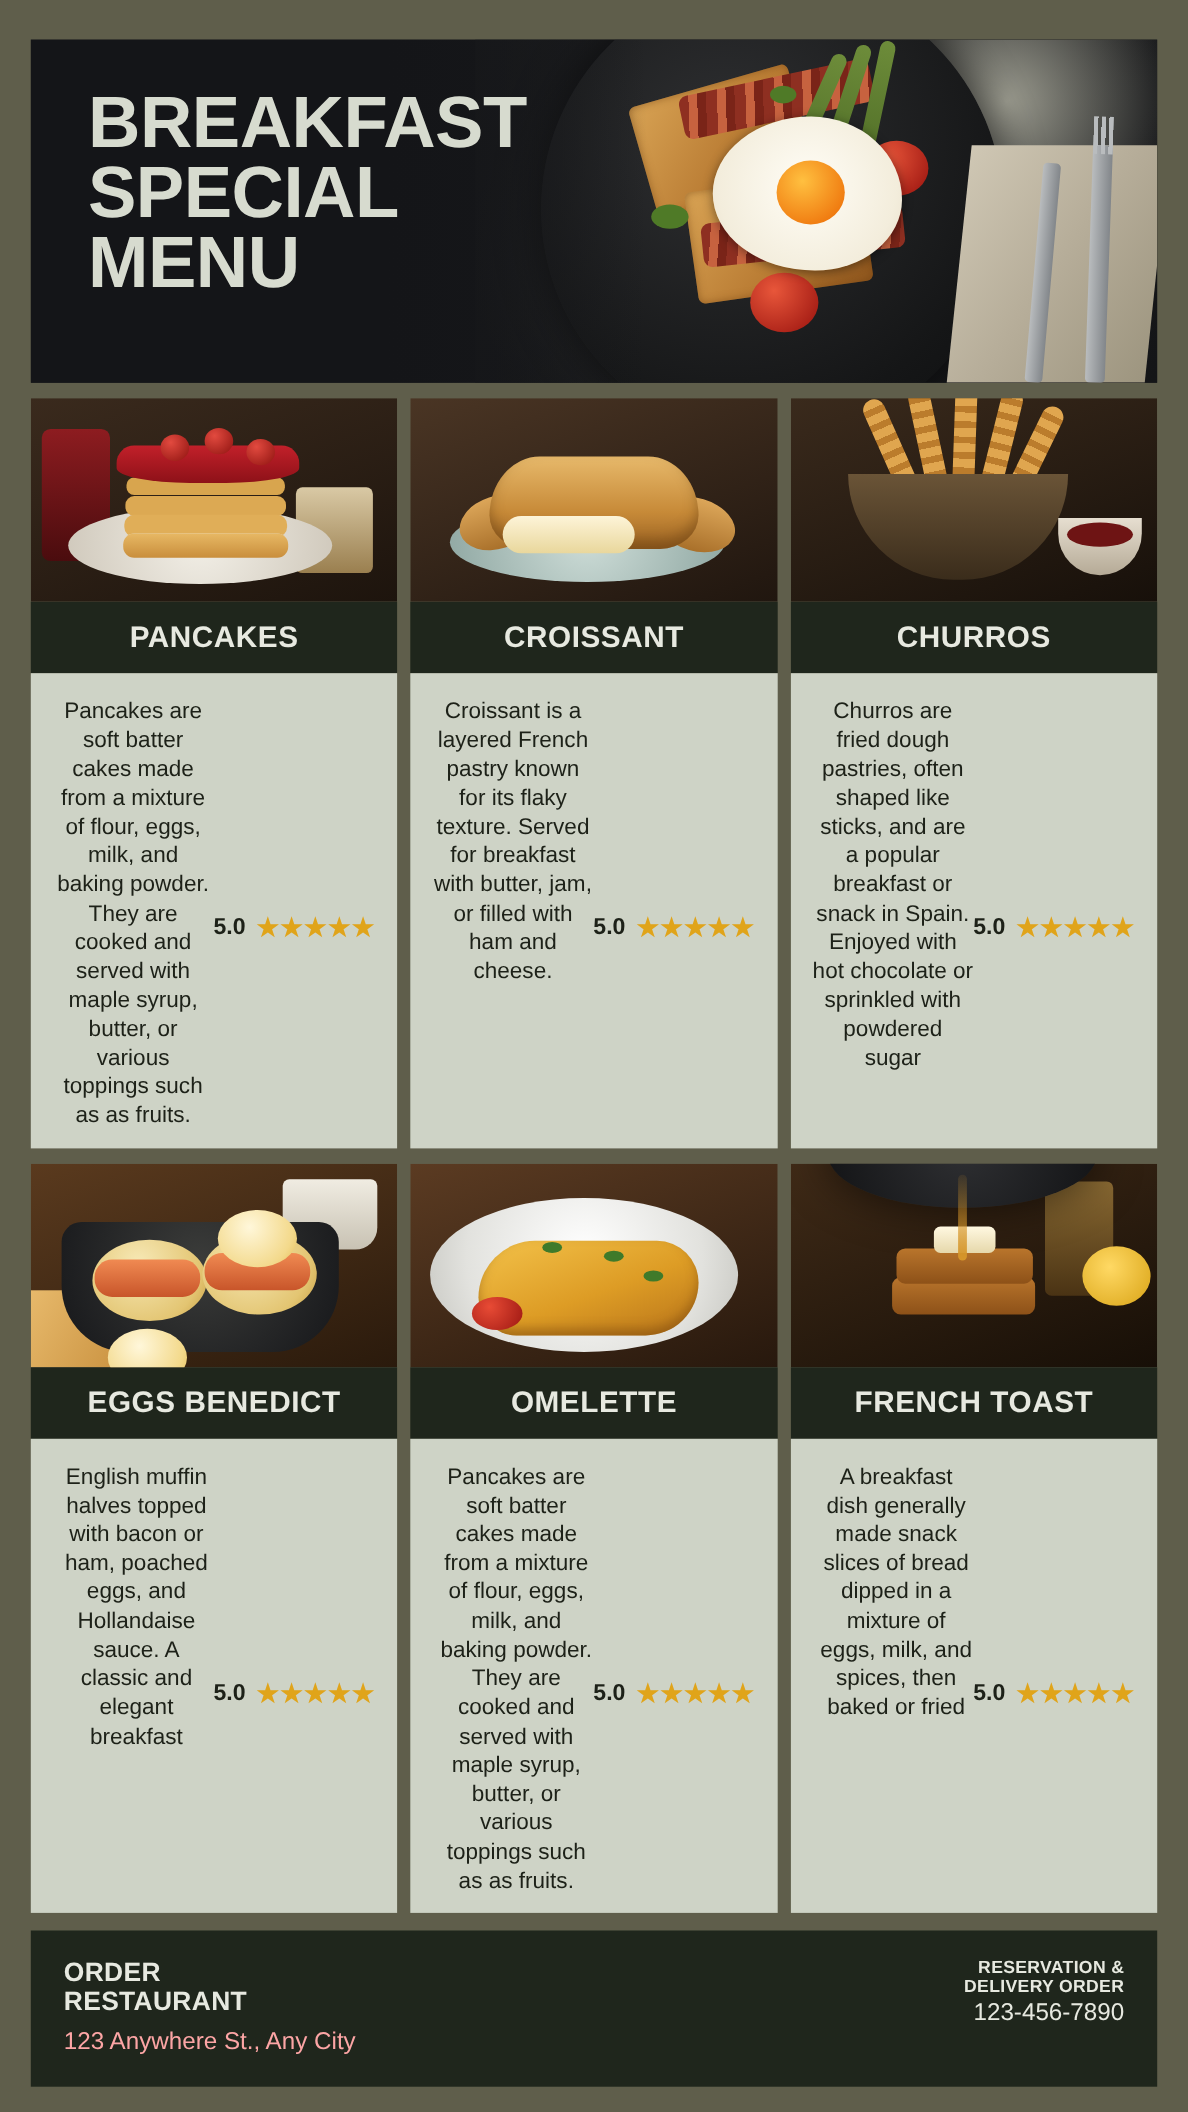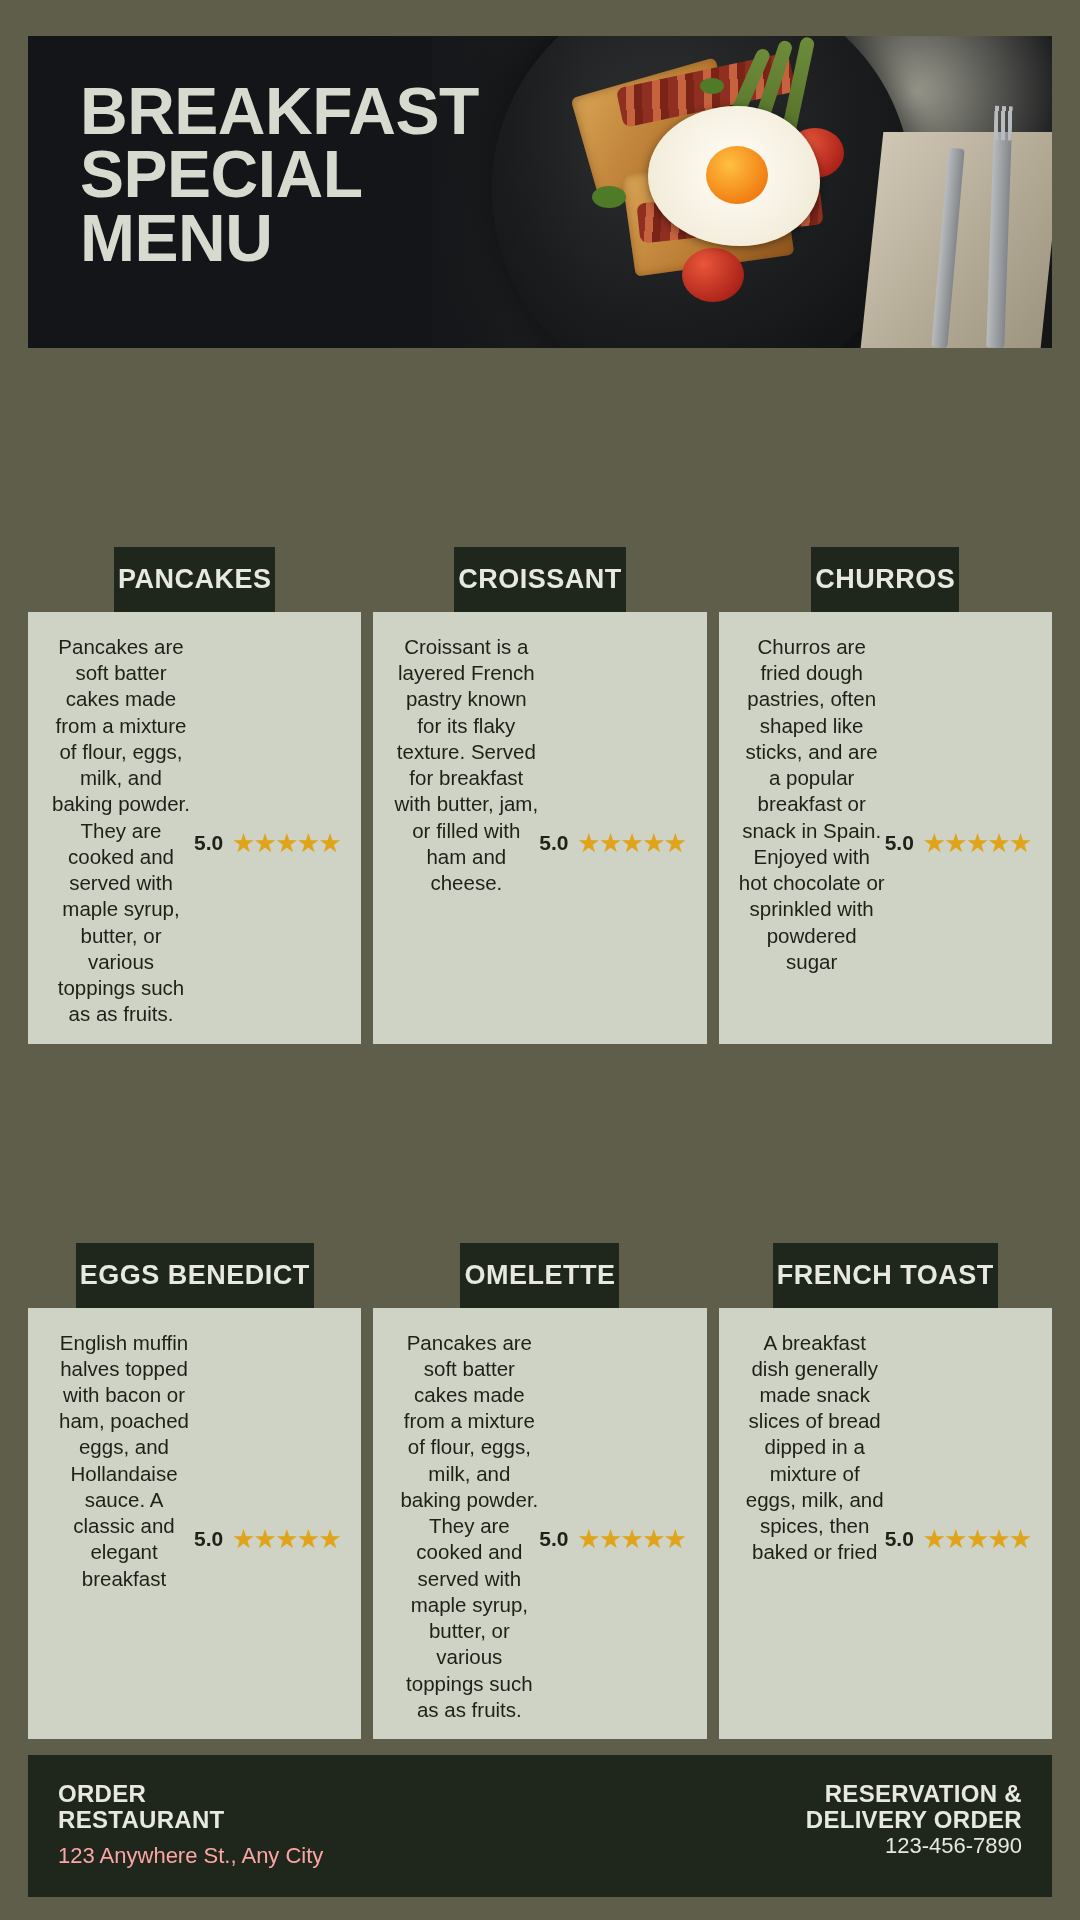--- a/index.html
+++ b/index.html
@@ -128,21 +128,21 @@
   }
   .hero-title span { display: block; }
 
   
   .grid {
     display: grid;
     grid-template-columns: repeat(3, 1fr);
     gap: 12px;
     flex: 0 0 auto;
   }
-  .card { display: flex; flex-direction: column; align-items: center; }
+  .card { display: flex; flex-direction: column; }
   .card-photo { height: 185px; position: relative; overflow: hidden; }
   .card-title {
     background: #1f261c;
     color: #e7e9e0;
     text-align: center;
     font-weight: 800;
     font-size: 27px;
     letter-spacing: 0.5px;
     padding: 17px 4px;
   }
@@ -260,21 +260,21 @@
     letter-spacing: 0.3px;
   }
   .footer-left .addr {
     margin-top: 10px;
     font-size: 22px;
     color: #fca5a5;
   }
   .footer-right { text-align: right; }
   .footer-right .res {
     font-weight: 800;
-    font-size: 24px;
+    font-size: 16px;
     line-height: 1.08;
     letter-spacing: 0.3px;
   }
   .footer-right .phone {
     font-size: 22px;
   }
 </style>
 </head>
 <body>
 

